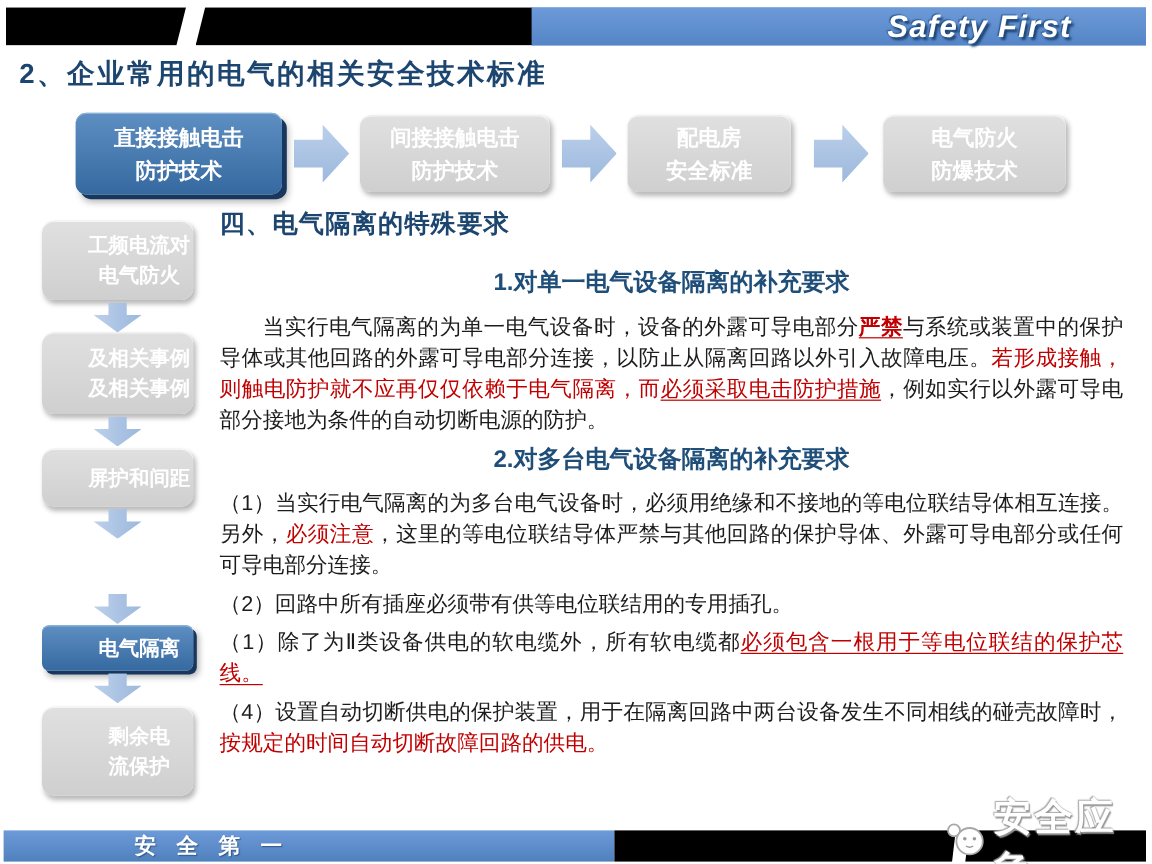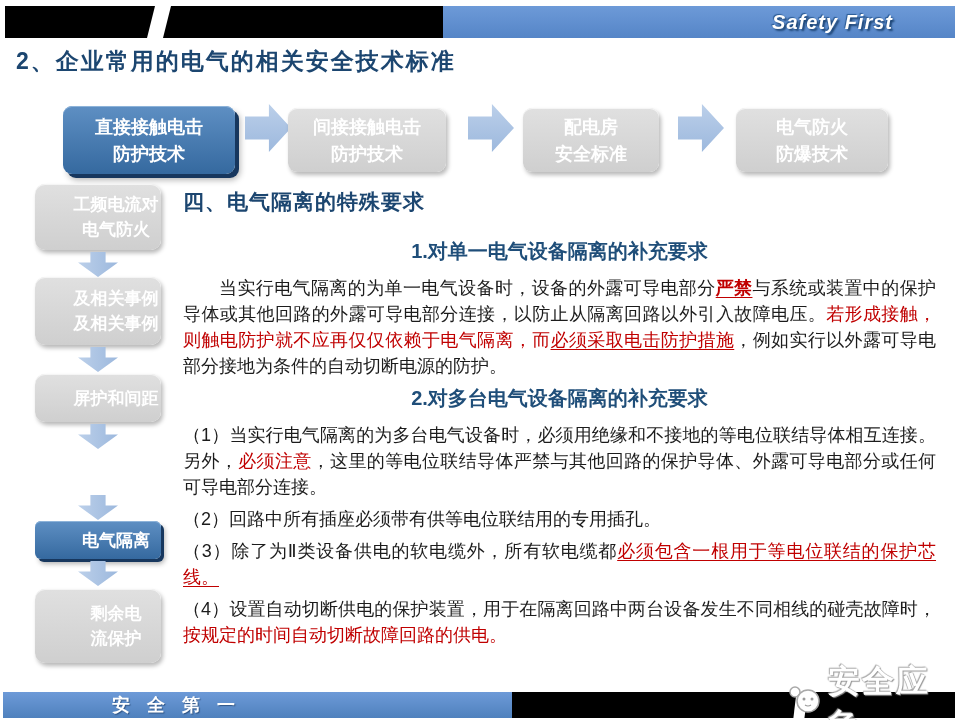--- a/index.html
+++ b/index.html
@@ -11,37 +11,37 @@
   }
 
   
   .topbar-black1 { position:absolute; left:5px; top:6px; width:150px; height:32px; background:#000;
     clip-path:polygon(0 0,100% 0,calc(100% - 8px) 100%,0 100%); }
   .topbar-black2 { position:absolute; left:163px; top:6px; width:281px; height:32px; background:#000;
     clip-path:polygon(8px 0,100% 0,100% 100%,0 100%); }
   .topbar-blue { position:absolute; left:443px; top:6px; width:512px; height:32px;
     background:linear-gradient(#6d9ad8,#5585c7); display:flex; align-items:center; justify-content:flex-end;
     padding-right:62px; }
-  .brand-text { color:#fff; font-size:20px; font-weight:bold; font-style:italic;
+  .brand-text { color:#fff; font-size:26px; font-weight:bold; font-style:italic;
     letter-spacing:1px; text-shadow:2px 2px 2px #1c4473, -1px -1px 1px #2a5a94; }
 
   .page-title { position:absolute; left:16px; top:46px; font-size:23px; font-weight:bold;
     color:#1c4670; letter-spacing:2px; }
 
   
   .flow-box { position:absolute; border-radius:9px; display:flex; flex-direction:column;
-    align-items:center; justify-content:center; gap:9px; text-align:center;margin-top:12px; }
+    align-items:center; justify-content:center; gap:9px; text-align:center; }
   .flow-box .box-line { color:#fff; font-weight:bold; font-size:18px; line-height:1; }
   .box-gray { background:linear-gradient(#e0e0e0,#cfcfcf);
     box-shadow:inset 0 1px 0 #f5f5f5, 2px 3px 4px rgba(0,0,0,0.28); }
   .box-blue { background:linear-gradient(#5e8fc3,#3a6fa8, #35699f);
     background:linear-gradient(#5e8fc3,#35699f);
     box-shadow:inset 0 1px 0 #8db3d9, 4px 4px 0 #17375e, 5px 6px 6px rgba(0,0,0,0.3); }
   .flow-1 { left:63px;  top:94px; width:172px; height:68px; }
-  .flow-2 { left:288px; top:96px; width:158px; height:64px; }
+  .flow-2 { left:300px; top:96px; width:158px; height:64px; }
   .flow-3 { left:523px; top:96px; width:136px; height:64px; }
   .flow-4 { left:736px; top:96px; width:152px; height:64px; }
 
   .arrow-right { position:absolute; width:46px; height:50px; background:linear-gradient(#bcd0ea,#9cb8dd);
     clip-path:polygon(0 27%,52% 27%,52% 2%,100% 50%,52% 98%,52% 73%,0 73%); }
   .ar-1 { left:245px; top:103px; } .ar-2 { left:468px; top:103px; } .ar-3 { left:678px; top:103px; }
 
   
   .side-box { position:absolute; left:35px; width:126px; border-radius:10px; display:flex;
     flex-direction:column; align-items:center; justify-content:center; gap:8px; text-align:center;padding-left:36px; }
@@ -53,21 +53,21 @@
   .side-6 { top:589px; height:74px; }
   .side-5.box-blue { box-shadow:inset 0 1px 0 #8db3d9, 3px 3px 0 #17375e, 4px 5px 5px rgba(0,0,0,0.3); }
 
   .arrow-down { position:absolute; left:78px; width:40px; height:25px;
     background:linear-gradient(90deg,#bcd0ea,#9cb8dd);
     clip-path:polygon(31% 0,69% 0,69% 42%,100% 42%,50% 100%,0 42%,31% 42%); }
   .ad-1 { top:252px; } .ad-2 { top:347px; } .ad-3 { top:424px; }
   .ad-4 { top:495px; } .ad-5 { top:561px; }
 
   
-  .main { position:absolute; left:183px; top:188px; width:753px; }
+  .main { position:absolute; left:183px; top:172px; width:753px; }
   .main-heading { font-size:21px; font-weight:bold; color:#1c4670; margin-bottom:22px; letter-spacing:1px; }
   .sec-title { font-size:20px; font-weight:bold; color:#1f4e79; text-align:center; margin:2px 0 10px 0; }
   .sec-title-2 { margin-top:4px; }
   .para { font-size:18px; color:#1c1c1c; line-height:26px; text-align:justify; margin-bottom:6px; }
   .para-indent { text-indent:2em; }
   .seg-n { }
   .seg-r { color:#c00000; }
   .seg-ru { color:#c00000; text-decoration:underline; text-underline-offset:3px; }
   .seg-rb { color:#c00000; font-weight:bold; text-decoration:underline; text-underline-offset:3px; }
 
@@ -145,21 +145,21 @@
 
   <div class="main">
     <div class="main-heading">四、电气隔离的特殊要求</div>
 
     <div class="sec-title">1.对单一电气设备隔离的补充要求</div>
     <div class="para para-indent"><span class="seg-n">当实行电气隔离的为单一电气设备时，设备的外露可导电部分</span><span class="seg-rb">严禁</span><span class="seg-n">与系统或装置中的保护导体或其他回路的外露可导电部分连接，以防止从隔离回路以外引入故障电压。</span><span class="seg-r">若形成接触，则触电防护就不应再仅仅依赖于电气隔离，而</span><span class="seg-ru">必须采取电击防护措施</span><span class="seg-n">，例如实行以外露可导电部分接地为条件的自动切断电源的防护。</span></div>
 
     <div class="sec-title sec-title-2">2.对多台电气设备隔离的补充要求</div>
     <div class="para"><span class="seg-n">（1）当实行电气隔离的为多台电气设备时，必须用绝缘和不接地的等电位联结导体相互连接。另外，</span><span class="seg-r">必须注意</span><span class="seg-n">，这里的等电位联结导体严禁与其他回路的保护导体、外露可导电部分或任何可导电部分连接。</span></div>
     <div class="para"><span class="seg-n">（2）回路中所有插座必须带有供等电位联结用的专用插孔。</span></div>
-    <div class="para"><span class="seg-n">（3）除了为Ⅱ类设备供电的软电缆外，所有软电缆都</span><span class="seg-ru">必须包含一根用于等电位联结的保护芯线。</span></div>
+    <div class="para"><span class="seg-n">（1）除了为Ⅱ类设备供电的软电缆外，所有软电缆都</span><span class="seg-ru">必须包含一根用于等电位联结的保护芯线。</span></div>
     <div class="para"><span class="seg-n">（4）设置自动切断供电的保护装置，用于在隔离回路中两台设备发生不同相线的碰壳故障时，</span><span class="seg-r">按规定的时间自动切断故障回路的供电。</span></div>
   </div>
 
   <div class="footer-blue">
     <span class="footer-slogan">安 全 第 一</span>
   </div>
   <div class="footer-black"></div>
   <div class="mascot-leg"></div>
 
   <div class="watermark">

